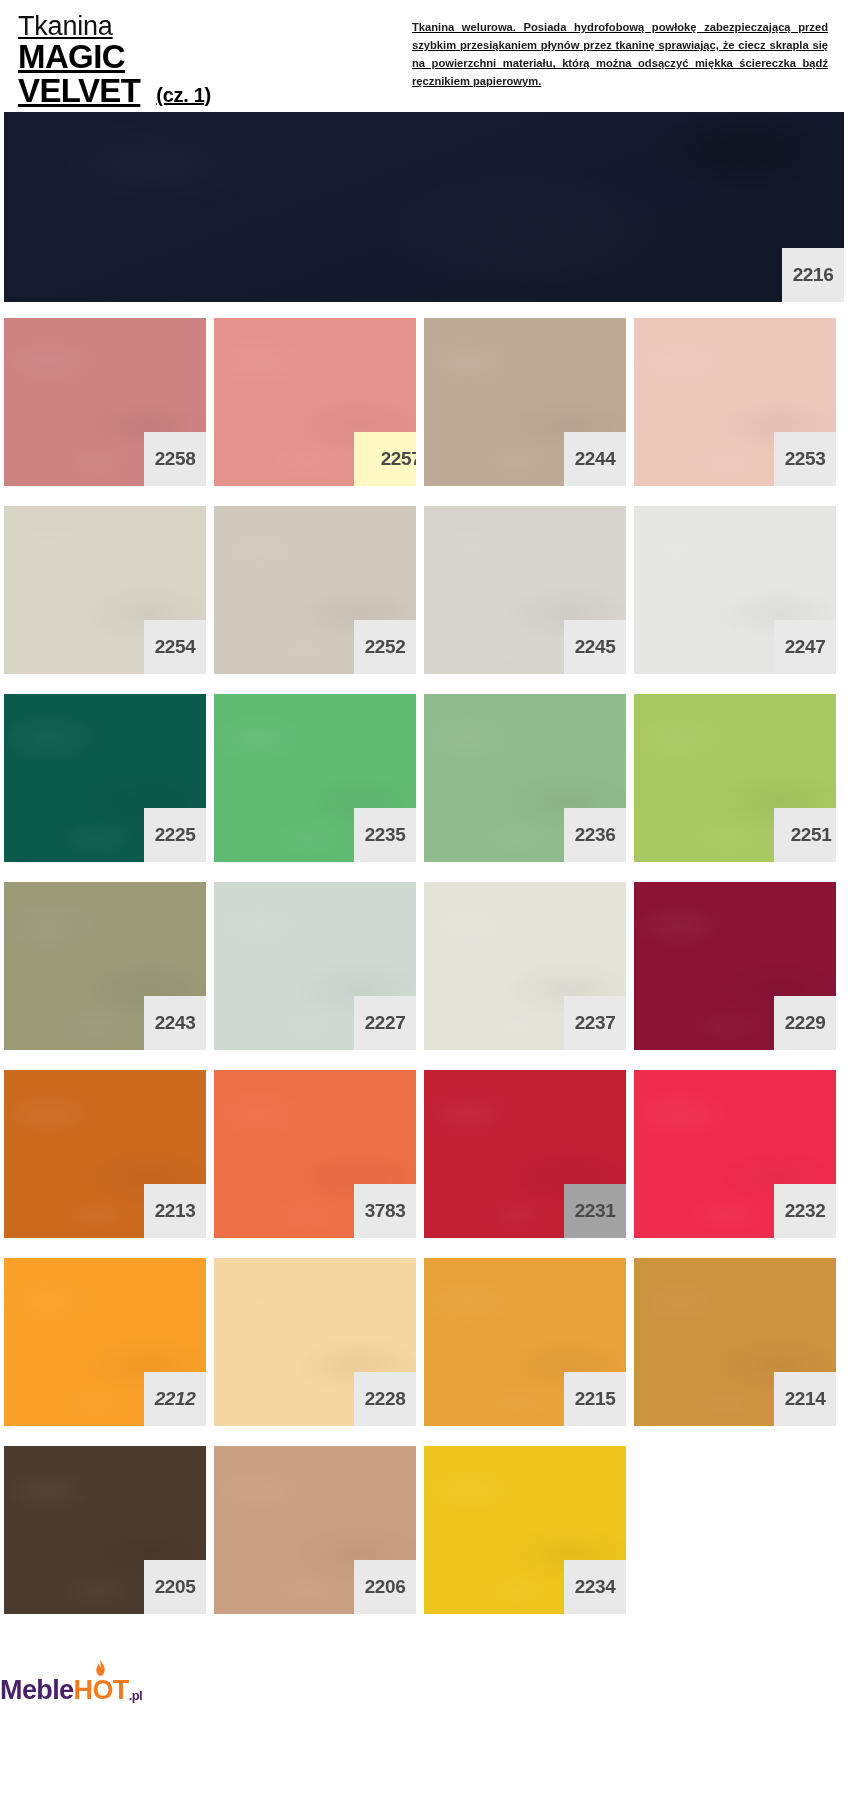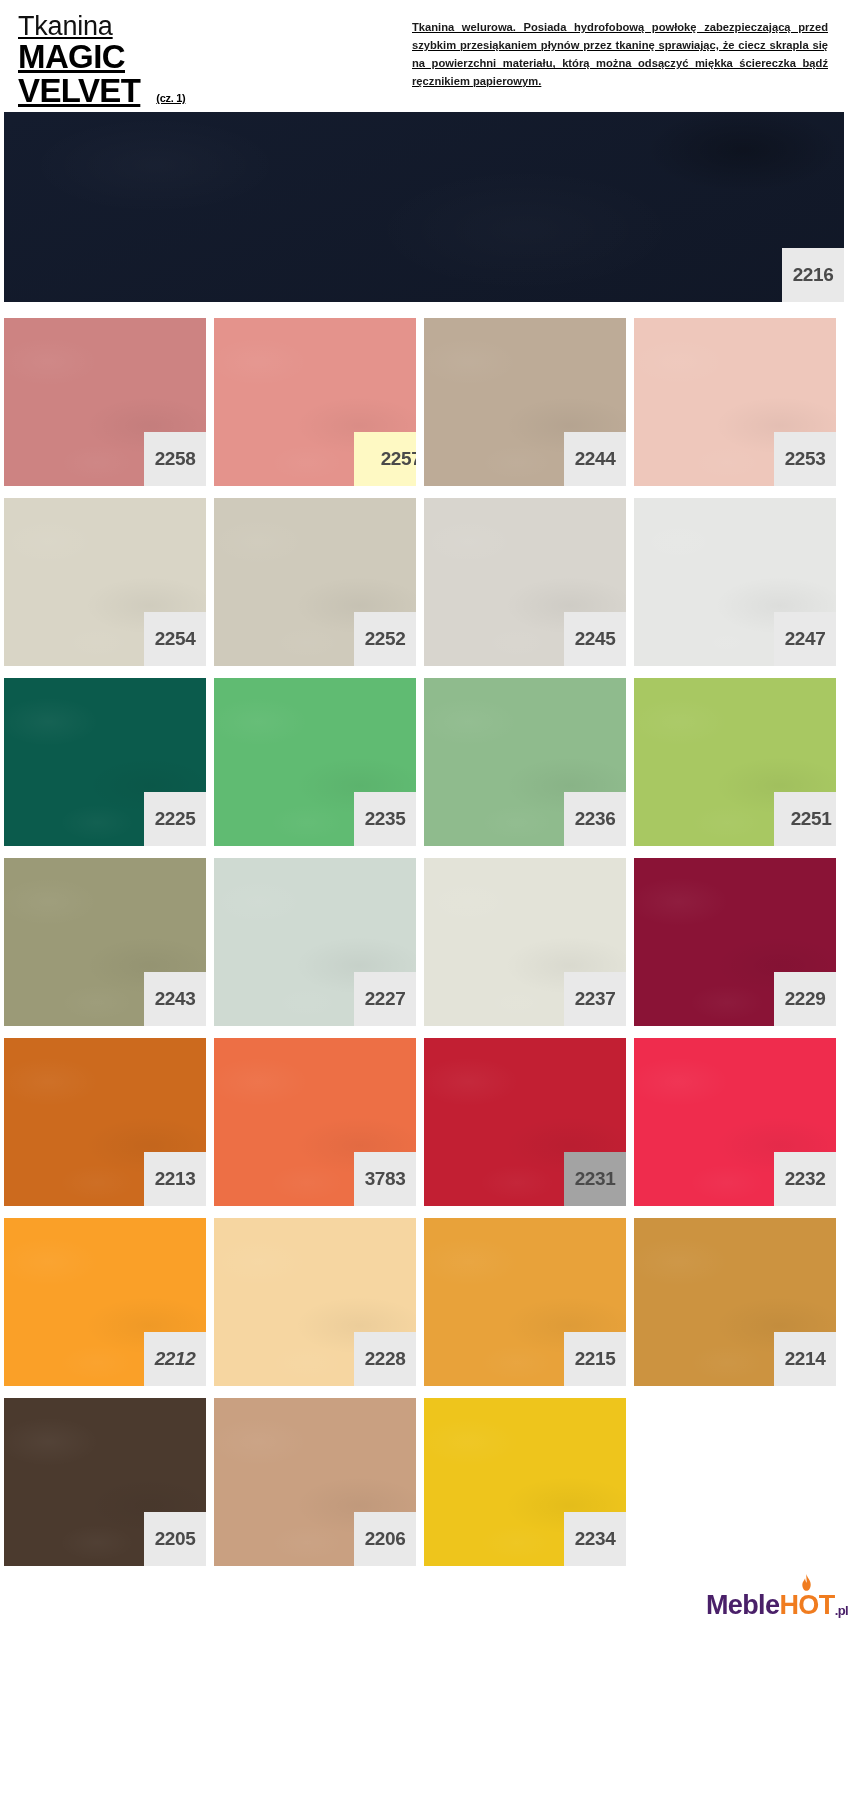--- a/index.html
+++ b/index.html
@@ -43,21 +43,21 @@
     color: #000000;
     letter-spacing: -0.6px;
     line-height: 1.02;
   }
   .brand-row2 {
     display: flex;
     align-items: baseline;
     gap: 16px;
   }
   .brand-part {
-    font-size: 11px;
+    font-size: 20px;
     font-weight: 800;
     color: #000000;
     letter-spacing: -0.3px;
   }
   .desc {
     flex: 1;
     padding: 10px 20px 0 12px;
     font-size: 11.2px;
     line-height: 1.62;
     color: #1a1a1a;
@@ -93,21 +93,21 @@
     font-weight: 800;
     color: #4a4a4a;
     letter-spacing: -0.4px;
   }
 
   
   .grid {
     padding: 16px 4px 0 4px;
     display: flex;
     flex-direction: column;
-    gap: 12px;
+    gap: 20px;
   }
   .row {
     display: flex;
     gap: 8px;
     height: 168px;
   }
   .cell {
     position: relative;
     width: 202px;
     height: 168px;
@@ -138,21 +138,22 @@
     align-items: center;
     justify-content: center;
     z-index: 2;
   }
 
   
   .footer {
     height: 78px;
     display: flex;
     align-items: center;
-    justify-content: flex-end;
+    justify-content: flex-start;
+    margin-top: 37px;
   }
   .logo {
     display: flex;
     align-items: center;
     position: relative;
     font-size: 27px;
     font-weight: 800;
     letter-spacing: -0.6px;
   }
   .logo .meble { color: #4a2069; }

